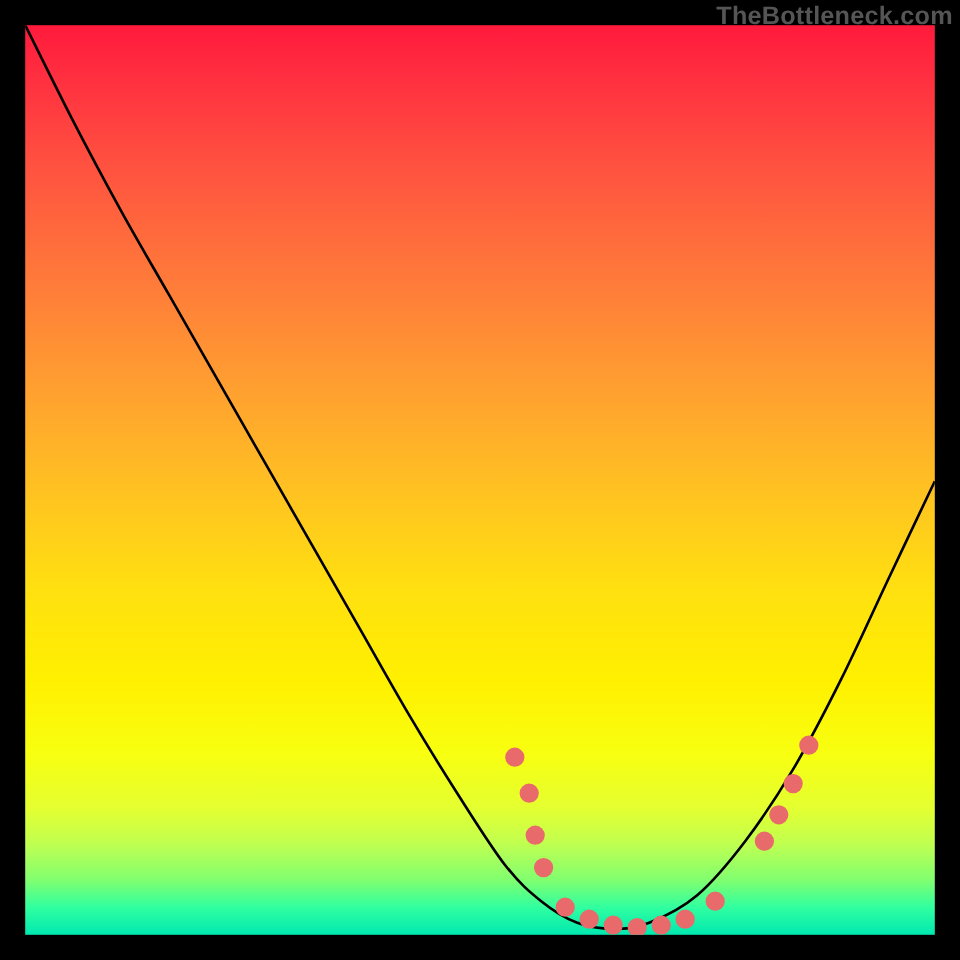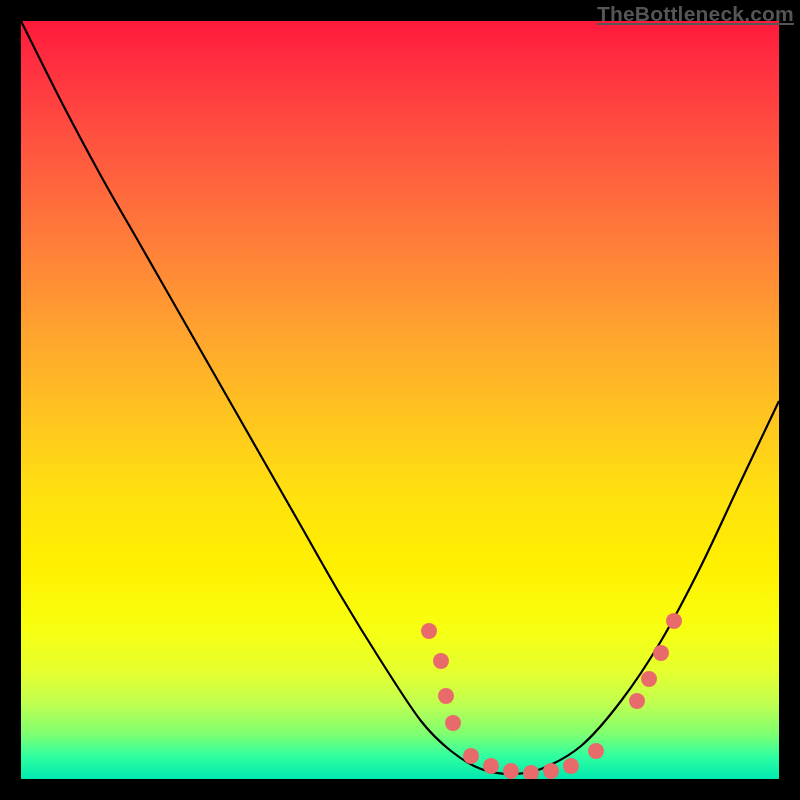--- a/index.html
+++ b/index.html
@@ -35,21 +35,20 @@
   }
   .attribution {
     position: absolute;
     top: 2px;
     right: 6px;
     color: #555555;
     font-size: 21px;
     font-weight: 600;
     letter-spacing: 0.2px;
     z-index: 5;
-    text-decoration: underline;
   }
   svg.curve {
     position: absolute;
     left: 0;
     top: 0;
     width: 758px;
     height: 758px;
   }
 </style>
 </head>

